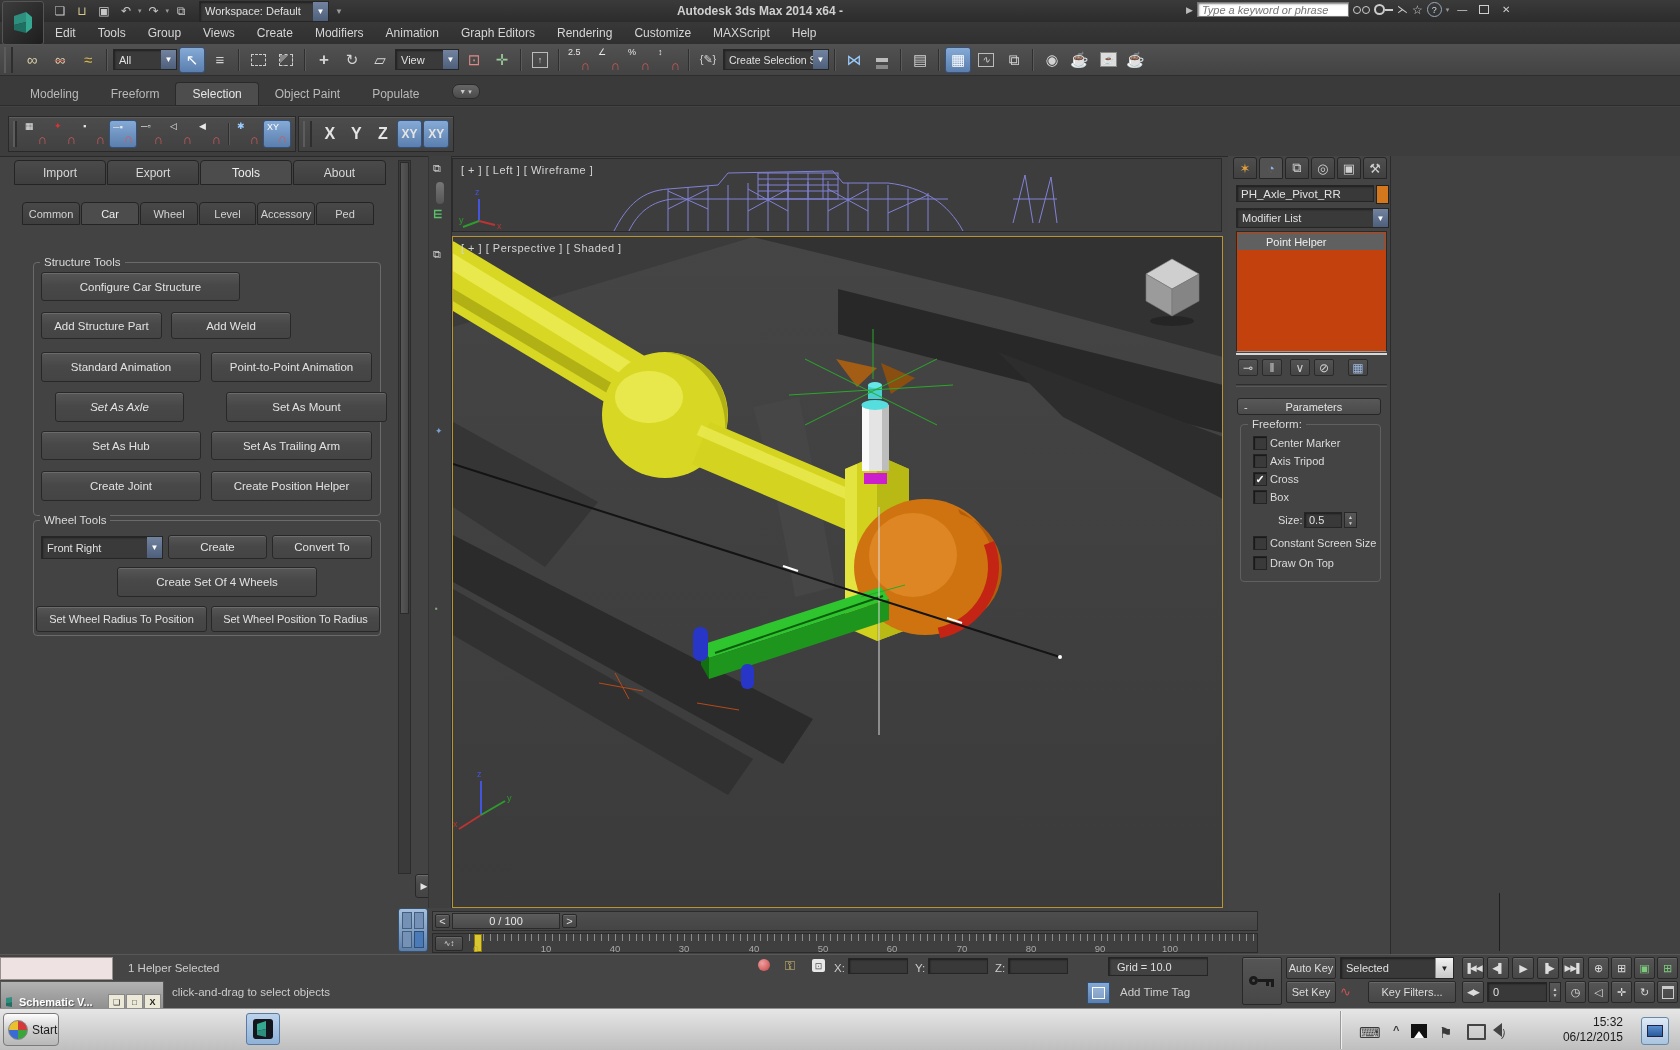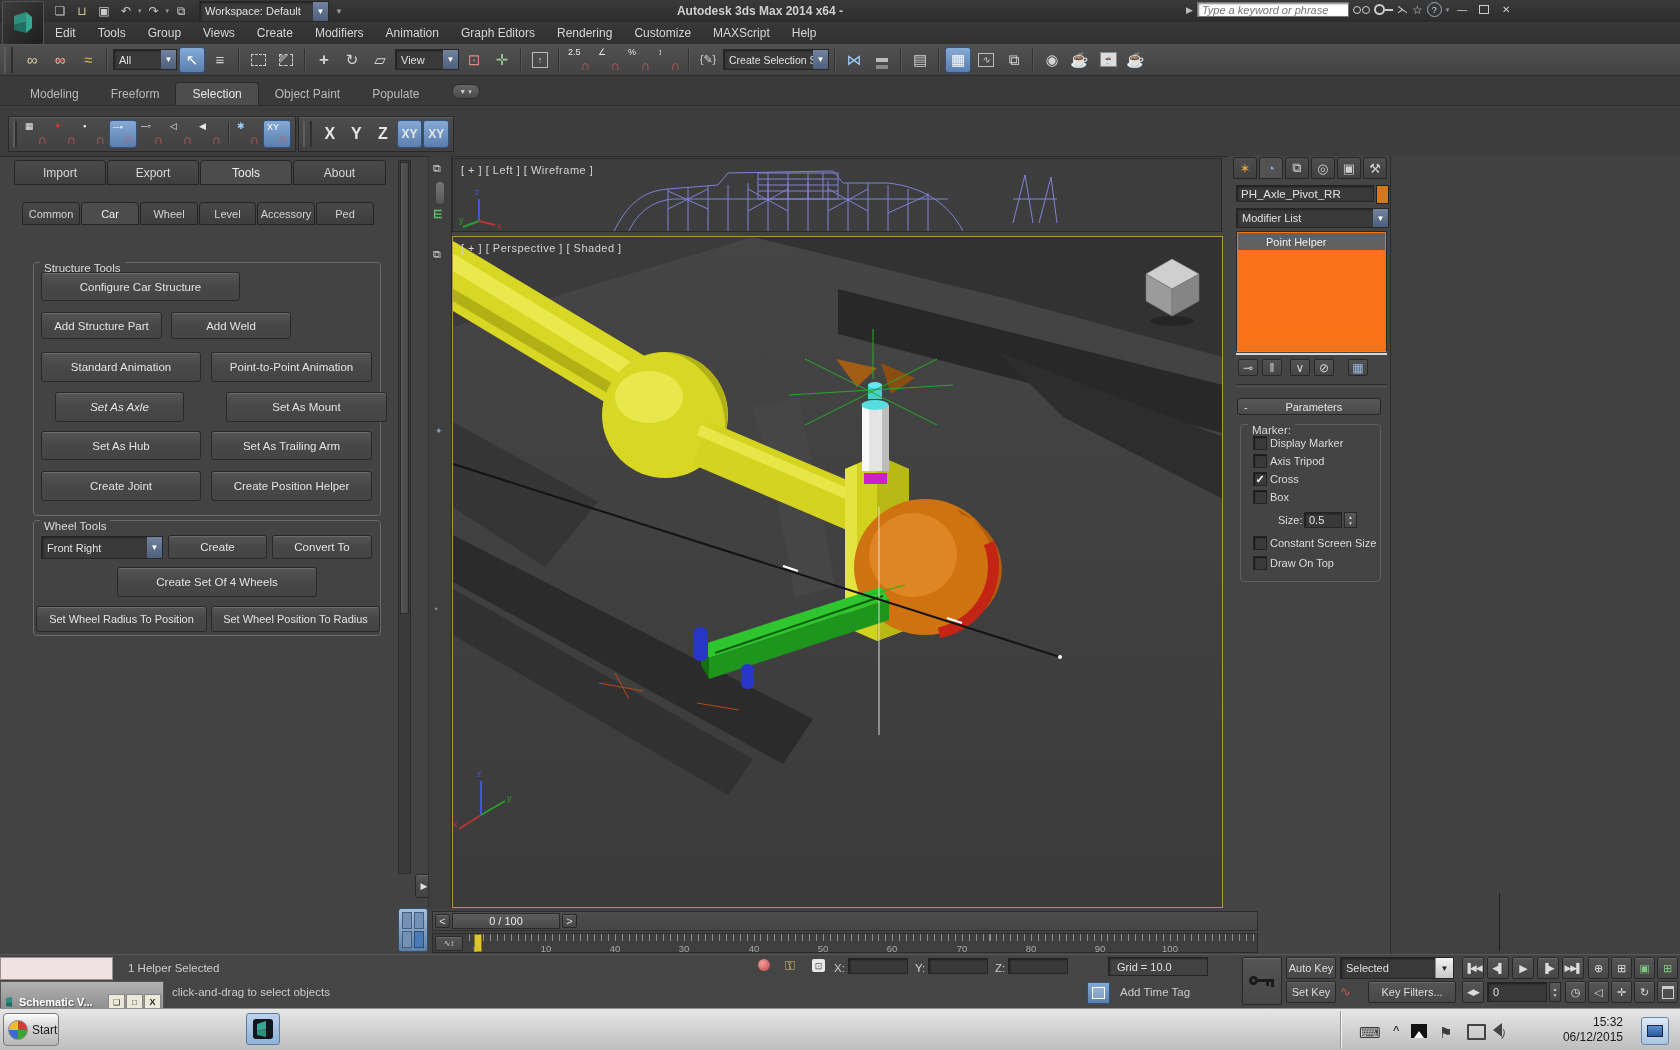--- a/index.html
+++ b/index.html
@@ -34,21 +34,21 @@
   .grip{width:5px;height:26px;border-left:2px solid #5c5c5c;border-right:2px solid #2e2e2e;margin-right:4px;}
   .axbtn{width:26px;height:28px;display:flex;align-items:center;justify-content:center;color:#e4e4e4;font-size:16px;font-weight:bold;border-radius:3px;}
   .axbtn.blue{background:linear-gradient(#86aad6,#5a7fae);border:1px solid #35507a;box-sizing:border-box;font-size:12px;}
   
   .ptab{position:absolute;height:25px;background:linear-gradient(#4a4a4a,#3f3f3f);border:1px solid #242424;border-radius:4px 4px 0 0;color:#d8d8d8;display:flex;align-items:center;justify-content:center;font-size:12px;box-sizing:border-box;}
   .ptab.active{background:#4c4c4c;color:#eee;}
   .stab{position:absolute;height:23px;background:linear-gradient(#484848,#3e3e3e);border:1px solid #242424;border-radius:4px 4px 0 0;color:#d2d2d2;display:flex;align-items:center;justify-content:center;font-size:11px;box-sizing:border-box;}
   .stab.active{background:#4c4c4c;color:#eee;}
   .btn{position:absolute;background:linear-gradient(#565656,#484848 45%,#444);border:1px solid #282828;box-shadow:inset 0 1px 0 rgba(255,255,255,.13);border-radius:3px;color:#e2e2e2;display:flex;align-items:center;justify-content:center;font-size:11.5px;box-sizing:border-box;text-align:center;}
   .group{position:absolute;border:1px solid #6a6a6a;border-radius:4px;}
-  .glabel{position:absolute;background:#434343;padding:0 4px;color:#dadada;font-size:11.5px;margin-top:6px;}
+  .glabel{position:absolute;background:#434343;padding:0 4px;color:#dadada;font-size:11.5px;}
   .sunken{background:#393939;border:1px solid #252525;box-shadow:inset 1px 1px 2px rgba(0,0,0,.5);color:#e0e0e0;box-sizing:border-box;}
   
   #vp-top{left:452px;top:158px;width:770px;height:74px;background:#3d3d3d;border:1px solid #2a2a2a;box-sizing:border-box;overflow:hidden;}
   #vp-main{left:452px;top:236px;width:771px;height:672px;background:linear-gradient(#454545,#3b3b3b);border:1px solid #b99433;box-sizing:border-box;overflow:hidden;}
   .vplabel{position:absolute;left:8px;top:5px;color:#d4d4d4;font-size:11px;letter-spacing:.5px;z-index:5;}
   
   .cptab{position:absolute;width:24px;height:22px;display:flex;align-items:center;justify-content:center;background:linear-gradient(#4e4e4e,#404040);border:1px solid #262626;border-radius:3px 3px 0 0;color:#cfcfcf;font-size:13px;box-sizing:border-box;}
   .cptab.active{background:#525252;color:#8db4e2;}
   .cb{position:absolute;width:12px;height:12px;background:#3a3a3a;border:1px solid #242424;box-shadow:inset 1px 1px 1px rgba(0,0,0,.6);display:flex;align-items:center;justify-content:center;color:#fff;font-size:11px;font-weight:bold;}
   .cblabel{position:absolute;color:#dcdcdc;font-size:11px;}
@@ -454,45 +454,45 @@
     <div class="abs sunken" style="left:8px;top:29px;width:138px;height:17px;display:flex;align-items:center;padding:0 4px;font-size:11.5px;">
         <span>PH_Axle_Pivot_RR</span>
       </div>
     <div class="abs" style="left:148px;top:29px;width:11px;height:17px;background:#d4781e;border:1px solid #222;"></div>
 
     <div class="dd abs" style="left:8px;top:52px;width:151px;height:18px;">
       <span class="dd-t">Modifier List</span>
       <span class="dd-a">▼</span>
     </div>
 
-    <div class="abs" style="left:8px;top:75px;width:151px;height:121px;background:#f97316;border:1px solid #2a2a2a;border-bottom-color:#999;box-sizing:border-box;">
+    <div class="abs" style="left:8px;top:75px;width:151px;height:121px;background:#c2410c;border:1px solid #2a2a2a;border-bottom-color:#999;box-sizing:border-box;">
       <div style="margin:1px;height:17px;background:#606060;display:flex;align-items:center;padding-left:28px;color:#eee;">
           <span>Point Helper</span>
         </div>
     </div>
     <div class="abs" style="left:8px;top:197px;width:151px;height:2px;background:#d8d8d8;"></div>
 
     <div class="smicon" style="left:10px;top:203px;">⊸</div>
     <div class="smicon" style="left:34px;top:203px;">‖</div>
     <div class="smicon" style="left:62px;top:203px;">∨</div>
     <div class="smicon" style="left:86px;top:203px;">⊘</div>
     <div class="smicon" style="left:120px;top:203px;color:#9db8e0;">▦</div>
 
     <div class="abs" style="left:8px;top:228px;width:151px;height:1px;background:#2e2e2e;box-shadow:0 2px 0 #585858;"></div>
 
     <div class="abs" style="left:9px;top:242px;width:144px;height:17px;background:linear-gradient(#585858,#4a4a4a);border:1px solid #262626;border-radius:3px;display:flex;align-items:center;box-sizing:border-box;">
       <span style="padding-left:6px;color:#ddd;">-</span>
       <span style="flex:1;text-align:center;color:#e4e4e4;">Parameters</span>
     </div>
 
     <div class="group" style="left:12px;top:268px;width:139px;height:156px;border-color:#606060;"></div>
-    <span class="glabel" style="left:20px;top:262px;background:#444;">Marker:</span>
+    <span class="glabel" style="left:20px;top:262px;background:#444;">Freeform:</span>
 
     <div class="cb" style="left:25px;top:280px;"></div>
-    <span class="cblabel" style="left:42px;top:281px;">Display Marker</span>
+    <span class="cblabel" style="left:42px;top:281px;">Center Marker</span>
     <div class="cb" style="left:25px;top:298px;"></div>
     <span class="cblabel" style="left:42px;top:299px;">Axis Tripod</span>
     <div class="cb" style="left:25px;top:316px;">
         <span>✓</span>
       </div>
     <span class="cblabel" style="left:42px;top:317px;">Cross</span>
     <div class="cb" style="left:25px;top:334px;"></div>
     <span class="cblabel" style="left:42px;top:335px;">Box</span>
 
     <span class="cblabel" style="left:50px;top:358px;">Size:</span>

